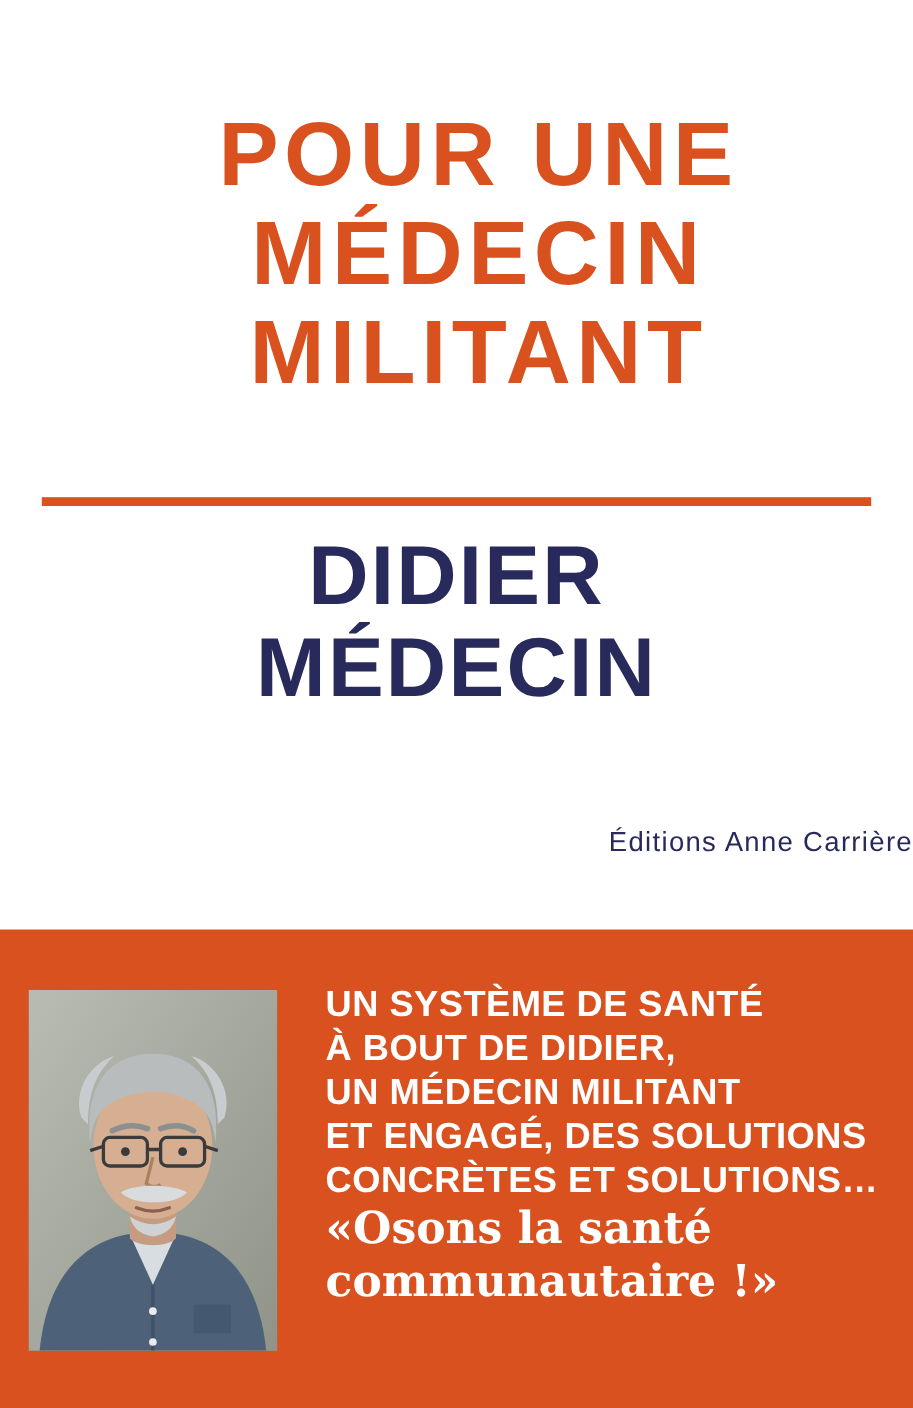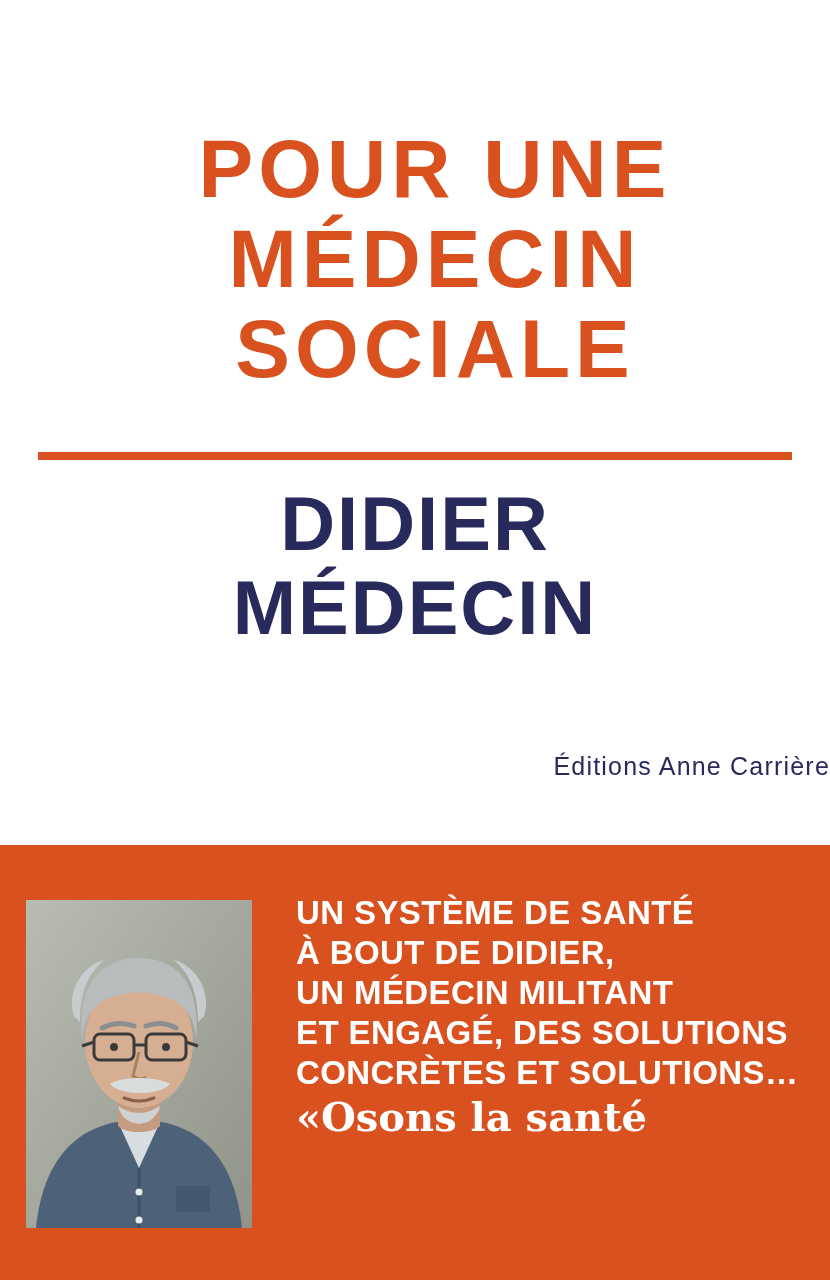--- a/index.html
+++ b/index.html
@@ -27,21 +27,21 @@
     position: relative;
     height: 845px;
     box-sizing: border-box;
     padding: 0 30px;
   }
 
   .title-block {
     position: absolute;
     left: 0;
     right: 0;
-    top: 124px;
+    top: 96px;
     text-align: center;
     padding-left: 40px;
   }
   .title-line {
     color: #D9511F;
     font-weight: bold;
     font-size: 82px;
     line-height: 90px;
     letter-spacing: 5px;
     white-space: nowrap;
@@ -128,21 +128,21 @@
 </head>
 <body>
 
 <div class="cover">
 
   <div class="top">
 
     <div class="title-block">
       <div class="title-line">POUR UNE</div>
       <div class="title-line">MÉDECIN</div>
-      <div class="title-line">SOCIALE</div>
+      <div class="title-line">MILITANT</div>
     </div>
 
     <div class="rule"></div>
 
     <div class="author-block">
       <div class="author-line">DIDIER</div>
       <div class="author-line">MÉDECIN</div>
     </div>
 
     <div class="publisher">Éditions Anne Carrière</div>
@@ -200,17 +200,18 @@
     <div class="band-text">
       <div class="tagline">
         <div>UN SYSTÈME DE SANTÉ</div>
         <div>À BOUT DE DIDIER,</div>
         <div>UN MÉDECIN MILITANT</div>
         <div>ET ENGAGÉ, DES SOLUTIONS</div>
         <div>CONCRÈTES ET SOLUTIONS…</div>
       </div>
       <div class="quote">
         <div>«Osons la santé</div>
+        <div>communautaire !»</div>
       </div>
     </div>
 
   </div>
 </div>
 
 </body></html>

